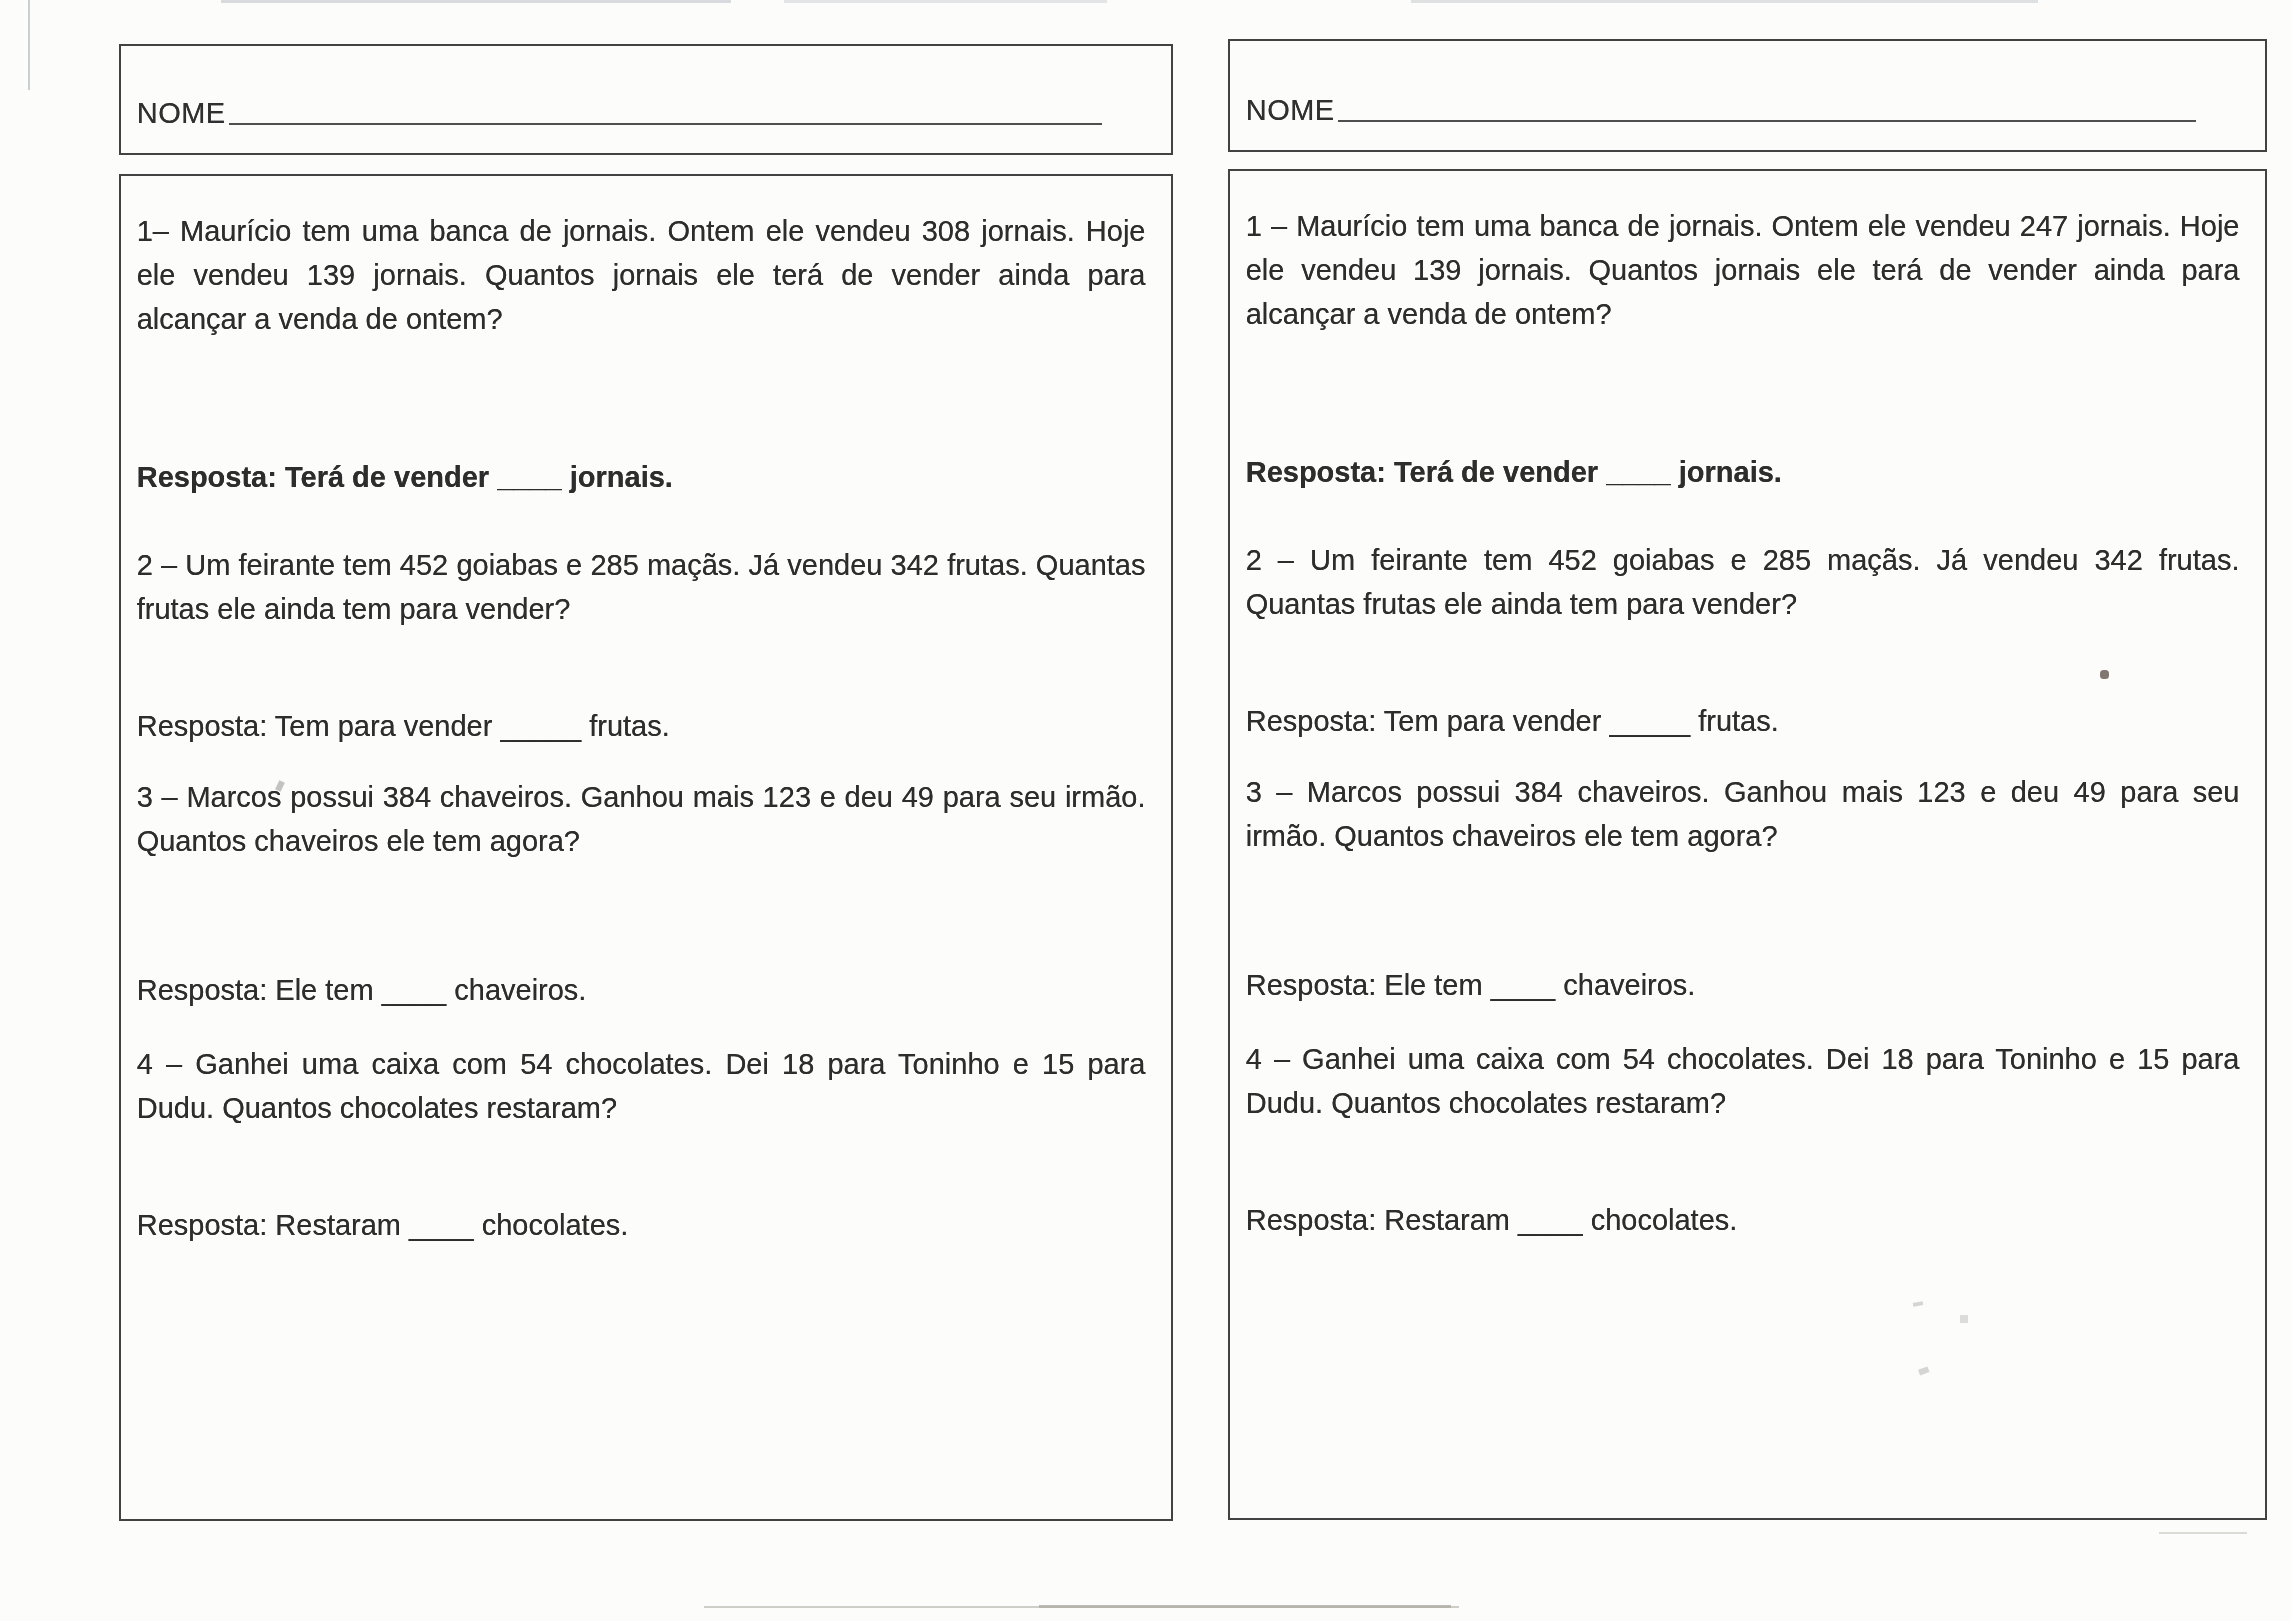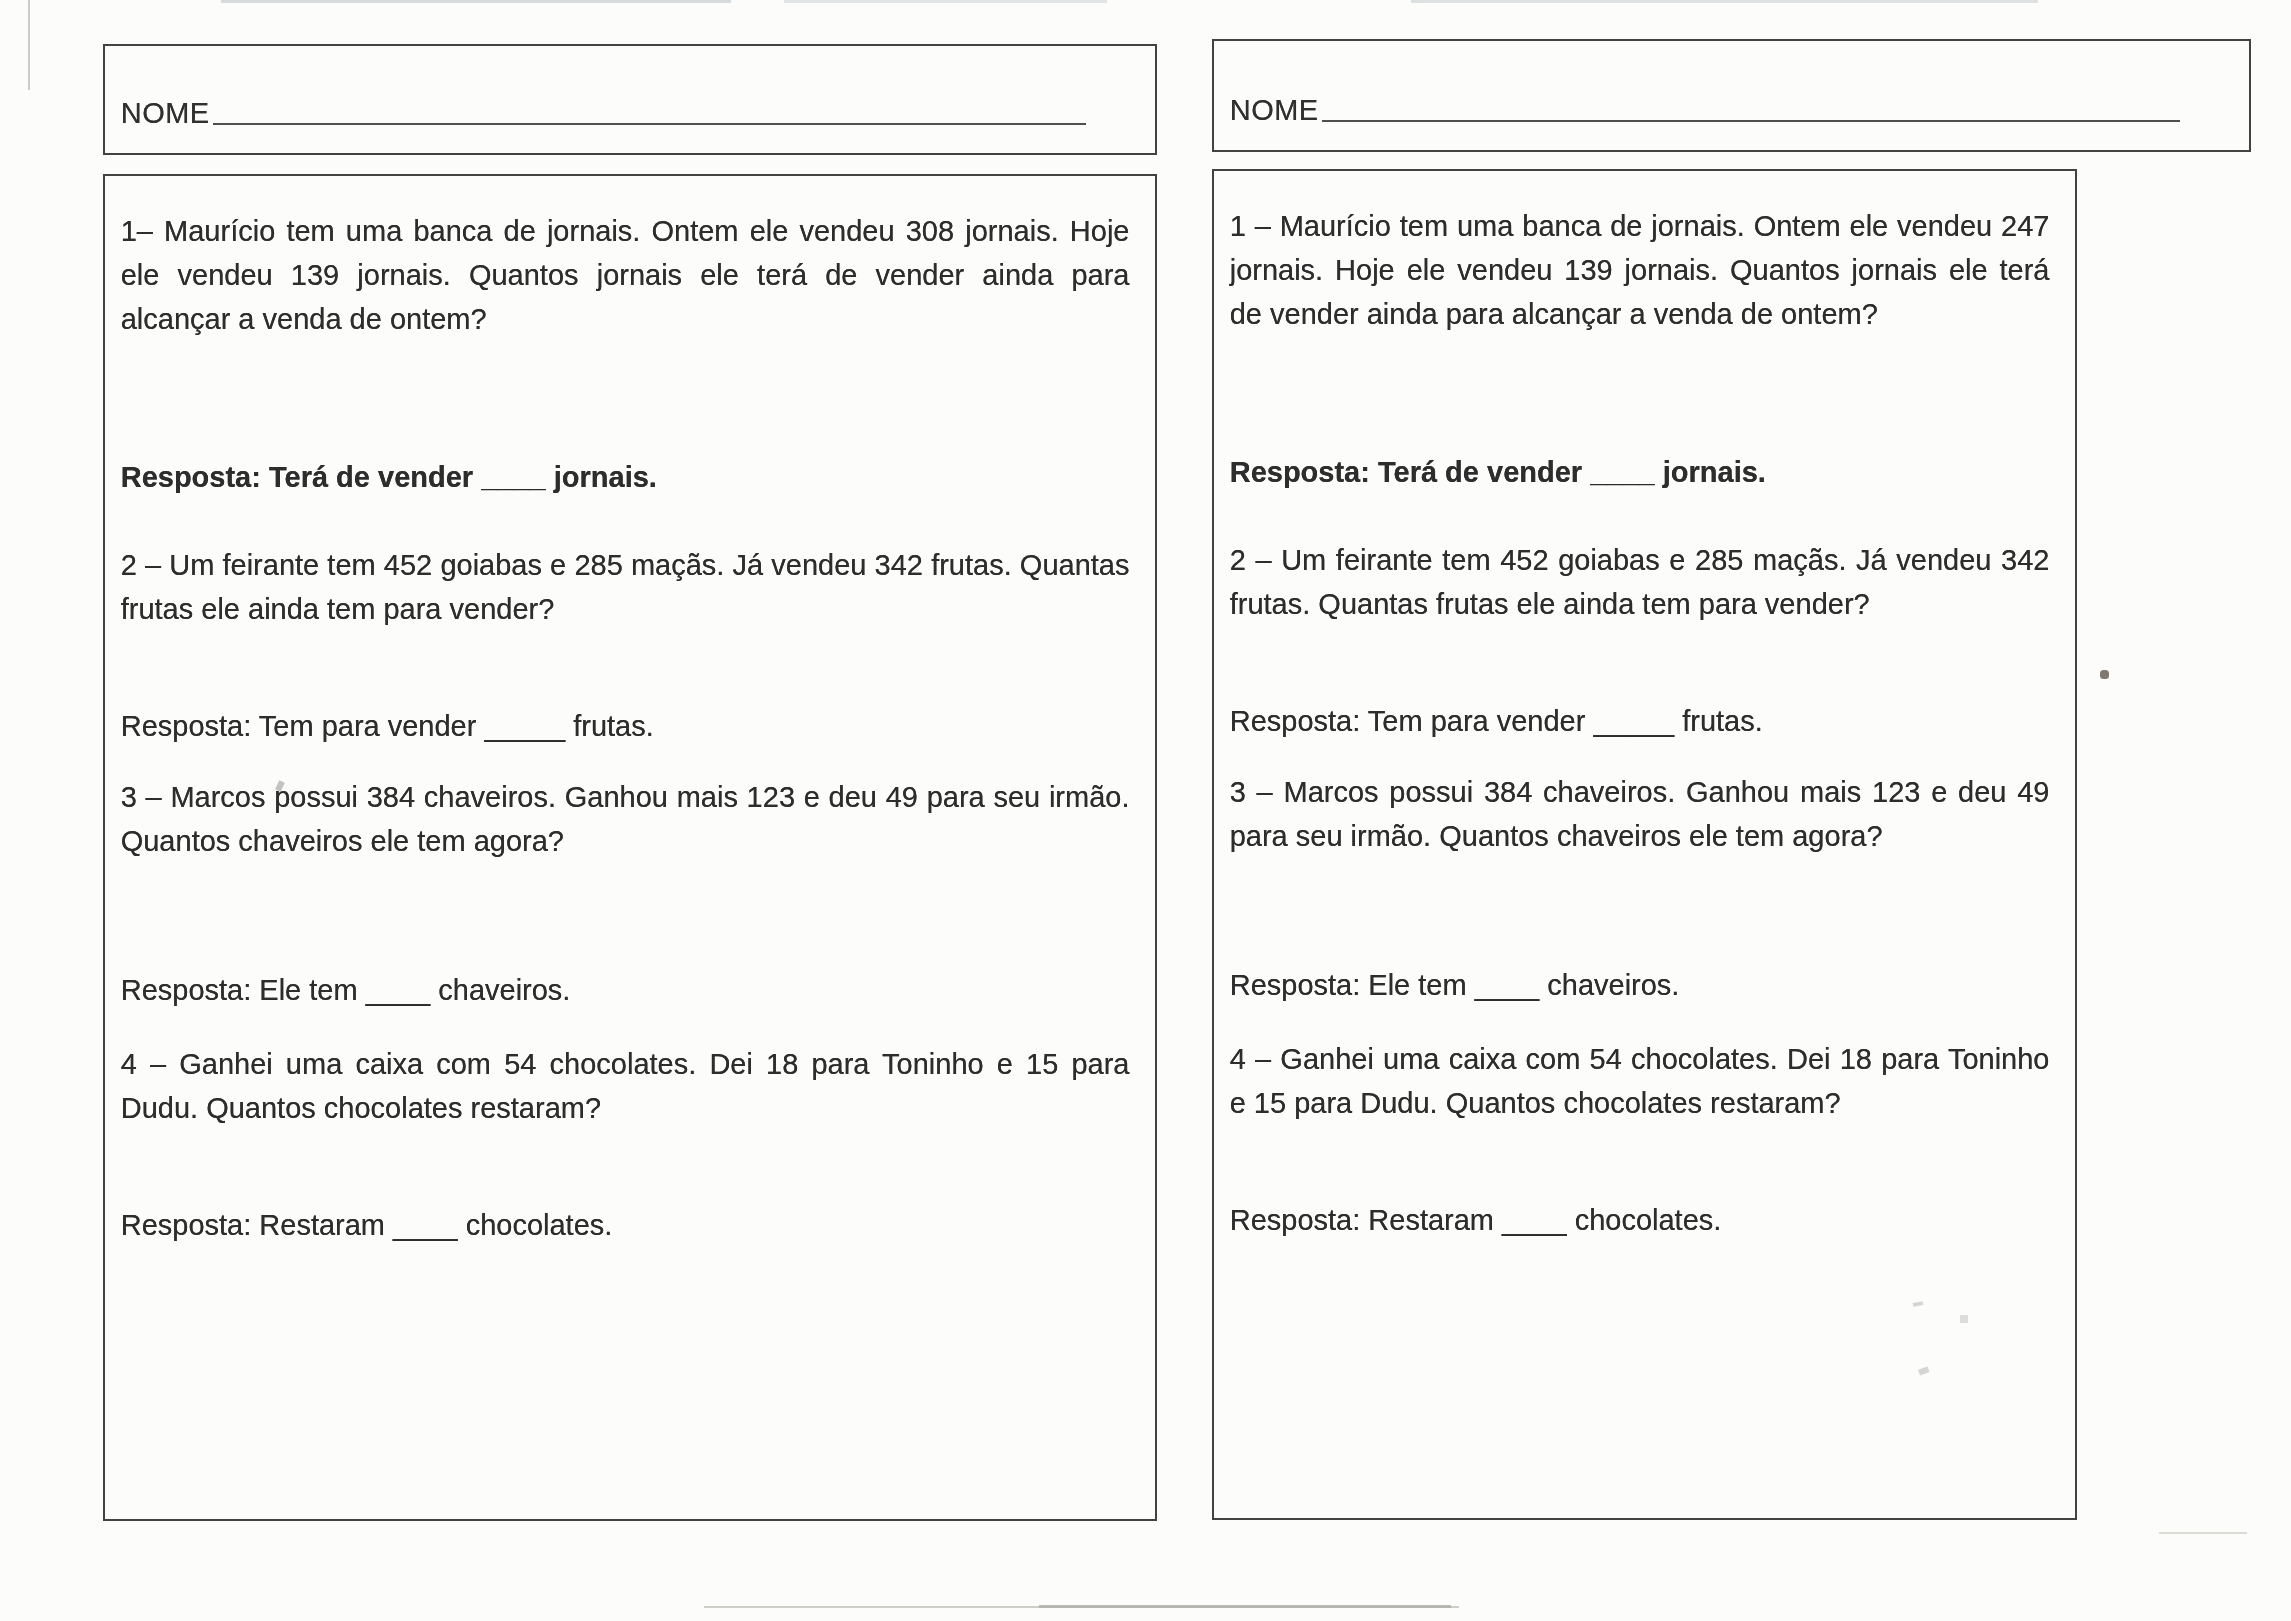--- a/index.html
+++ b/index.html
@@ -7,21 +7,21 @@
     width:2292px;height:1621px;
     background:#fcfcfa;
     overflow:hidden;
     font-family:"Liberation Sans","DejaVu Sans",sans-serif;
   }
   .sheet{position:relative;width:2292px;height:1621px;}
   .col{position:absolute;}
   .col-left{left:103px;top:0;width:1054px;}
   .col-right{left:1212px;top:0;width:1039px;}
   .box{
-    position:absolute;left:0;
+    position:absolute;left:16px;
     border:2.9px solid #424242;
     background:transparent;
     box-sizing:border-box;
   }
   .name-box{
     display:flex;align-items:flex-end;
     padding:0 0 23.5px 15.7px;
   }
   .col-left .name-box{top:44px;width:1054px;height:111px;}
   .col-right .name-box{top:39px;width:1039px;height:113px;}
@@ -32,21 +32,21 @@
   .name-line{
     flex:1;height:9.8px;
     margin:0 69px 4.9px 2.9px;
     border-bottom:2.9px solid #4f4f4f;
   }
   .problems-box{
     padding:33px 25.5px 0 15.7px;
     overflow:hidden;
   }
   .col-left .problems-box{top:174px;width:1054px;height:1347px;}
-  .col-right .problems-box{top:169px;width:865px;height:1351px;}
+  .col-right .problems-box{top:169px;width:1039px;height:1351px;}
   .problem,.resposta{
     margin:0;
     font-size:29px;line-height:44px;color:#2d2d2d;
     text-shadow:0 0 0.4px rgba(40,40,40,.85);
   }
   .problem{text-align:justify;}
   .resposta{text-align:left;}
   .r1{margin-top:114px;font-weight:bold;}
   .p2{margin-top:44px;}
   .r2{margin-top:73px;}

